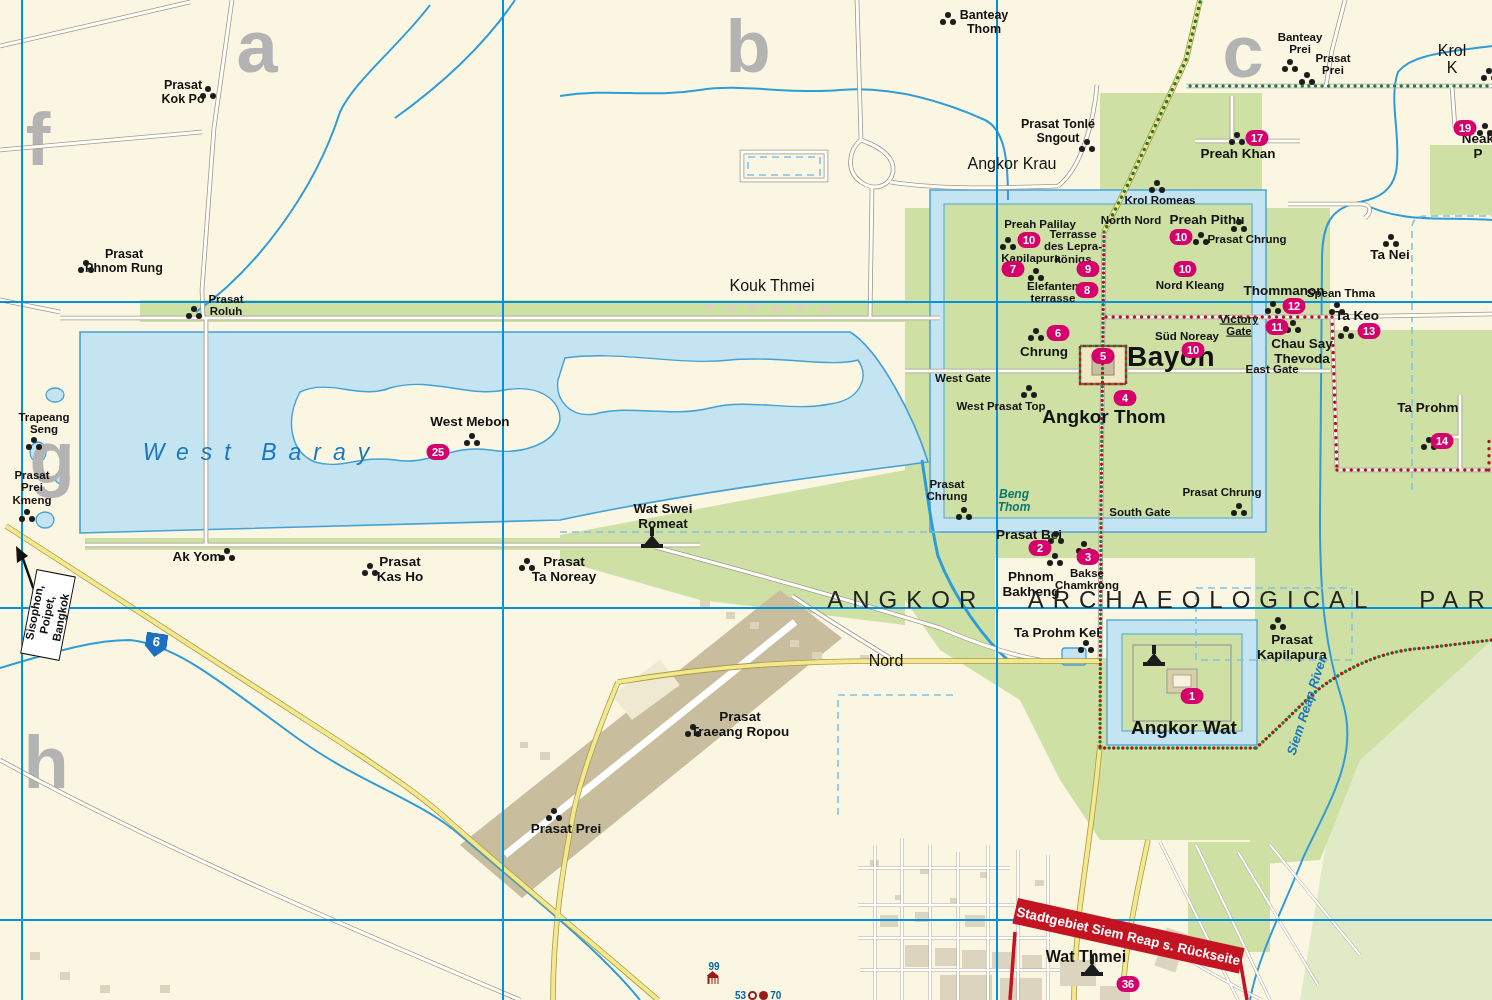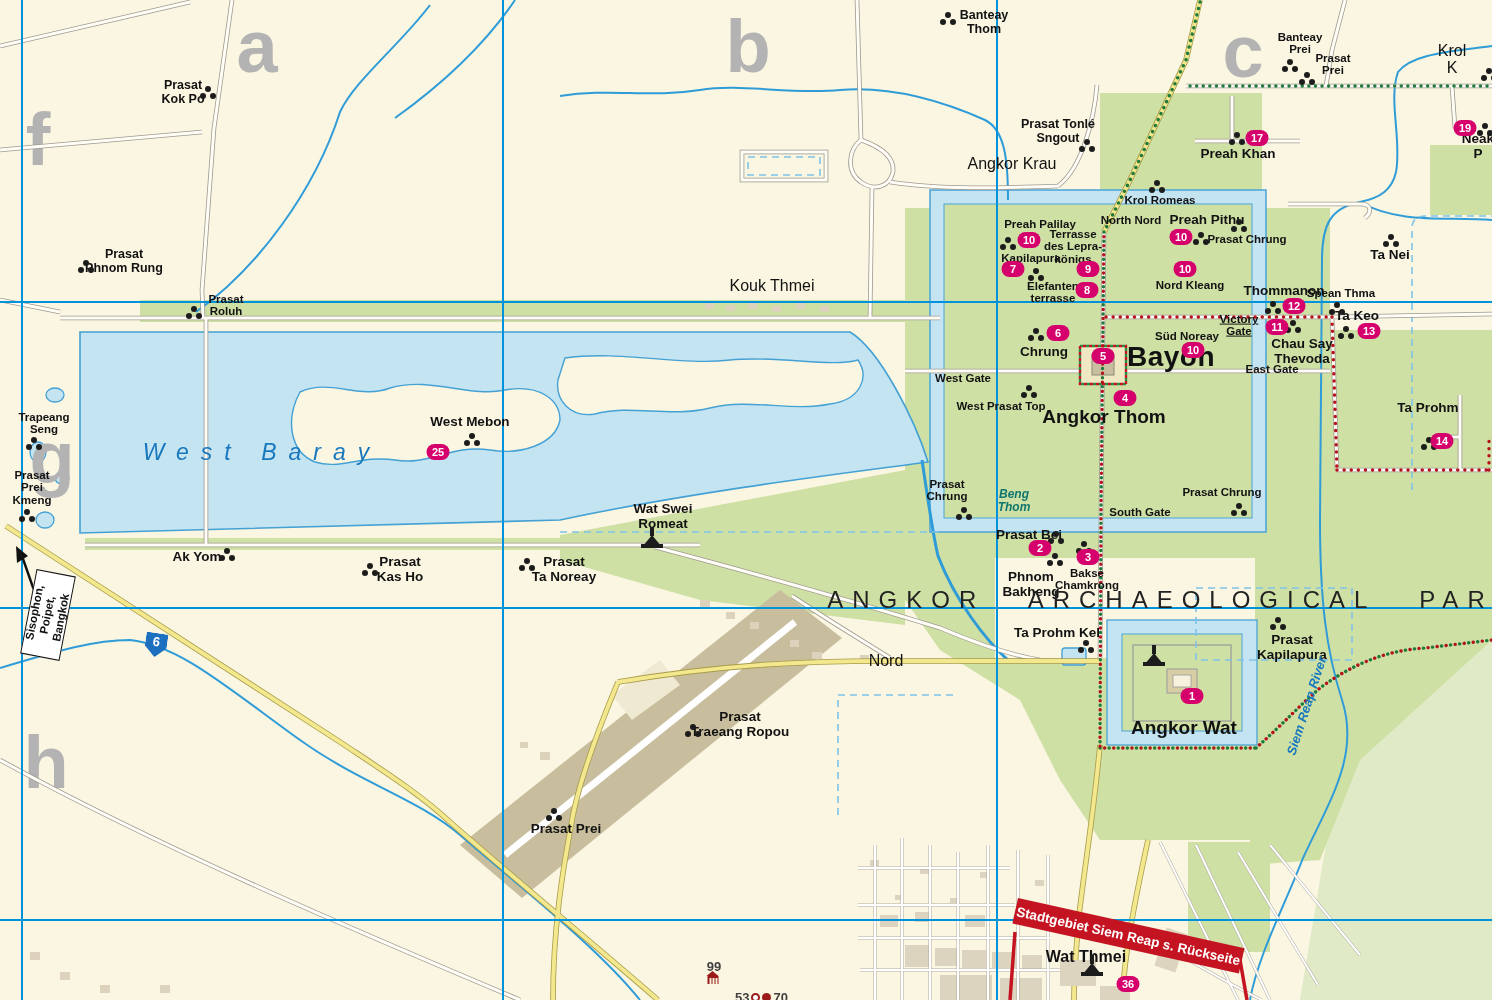--- a/index.html
+++ b/index.html
@@ -15,21 +15,21 @@
   .lbl-m{font-size:12.5px;font-weight:bold;}
   .lbl-mb{font-size:13.5px;font-weight:bold;}
   .lbl-lg{font-size:16px;font-weight:400;}
   .lbl-lgb{font-size:16px;font-weight:bold;}
   .lbl-xl{font-size:28px;font-weight:bold;letter-spacing:.5px;}
   .lbl-xl2{font-size:19px;font-weight:bold;}
   .lbl-water-xl{font-size:23px;font-style:italic;color:#1878BE;letter-spacing:12px;font-weight:500;white-space:nowrap;}
   .lbl-water-s{font-size:12px;font-style:italic;font-weight:bold;color:#0f766e;}
   .lbl-water-r{font-size:13px;font-style:italic;font-weight:bold;color:#1878BE;white-space:nowrap;}
   .lbl-park{font-size:24px;font-weight:400;color:#222;letter-spacing:9px;word-spacing:28px;white-space:nowrap;}
-  .red-num{font-size:13px;font-weight:bold;color:#404040;}
+  .red-num{font-size:10px;font-weight:bold;color:#0369a1;}
   .badge{position:absolute;transform:translate(-50%,-50%);background:#D6006C;color:#fff;
     font:bold 11px "Liberation Sans",sans-serif;height:16px;min-width:15px;padding:0 4px;
     border-radius:10px;display:flex;align-items:center;justify-content:center;z-index:5;}
   .icon{z-index:4;}
   .temple-icon{position:absolute;width:6px;height:6px;background:#1c1c1c;border-radius:50%;
     box-shadow:-5px 7px 0 #1c1c1c,5px 7px 0 #1c1c1c;transform:translate(-3px,-6px);}
   .pagoda-icon{position:absolute;width:0;height:0;border-left:9px solid transparent;
     border-right:9px solid transparent;border-bottom:11px solid #1c1c1c;transform:translate(-9px,-5px);}
   .pagoda-icon::before{content:"";position:absolute;left:-2px;top:-8px;width:4px;height:9px;background:#1c1c1c;}
   .pagoda-icon::after{content:"";position:absolute;left:-11px;top:9px;width:22px;height:4px;background:#1c1c1c;}

